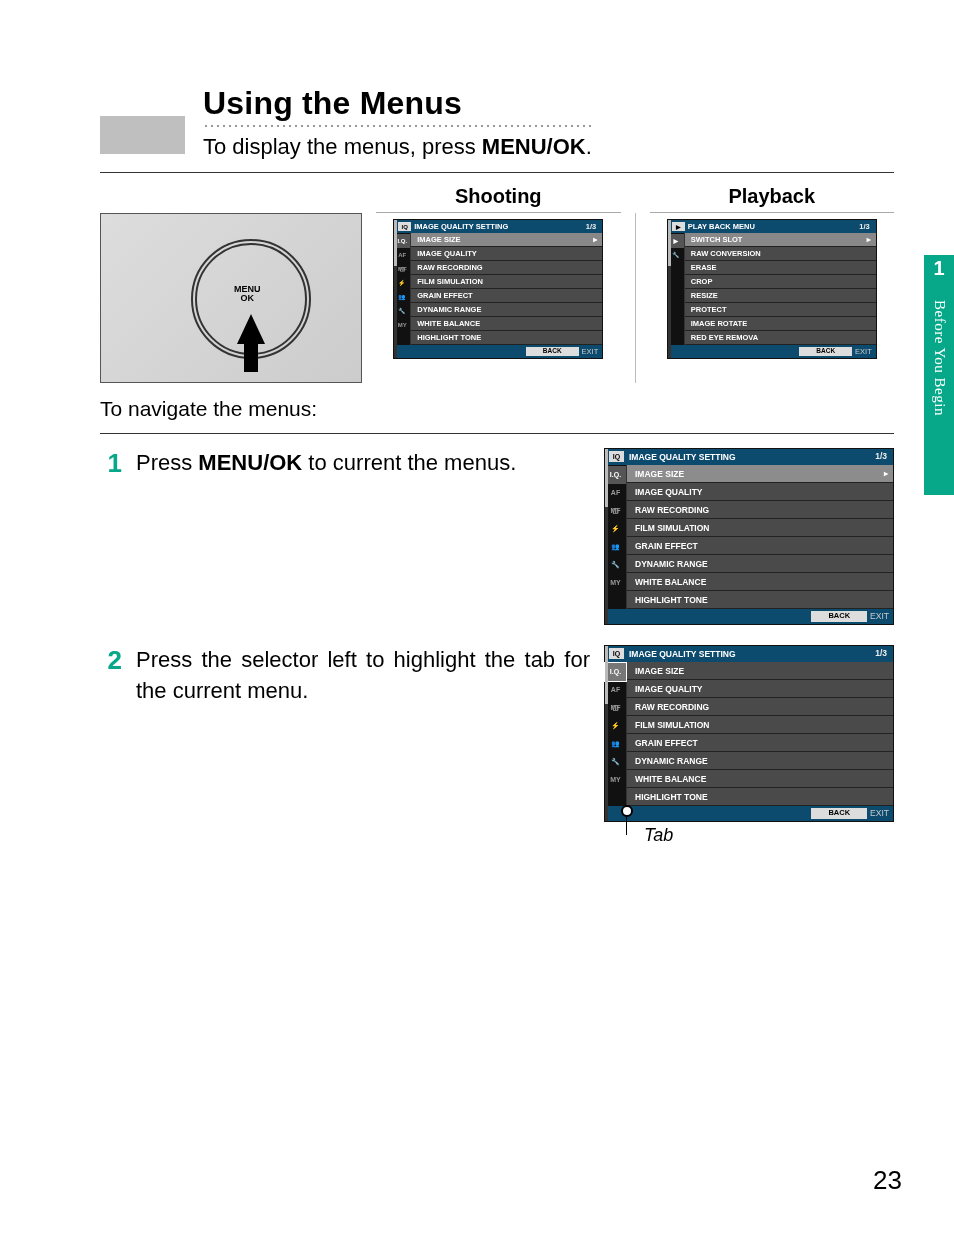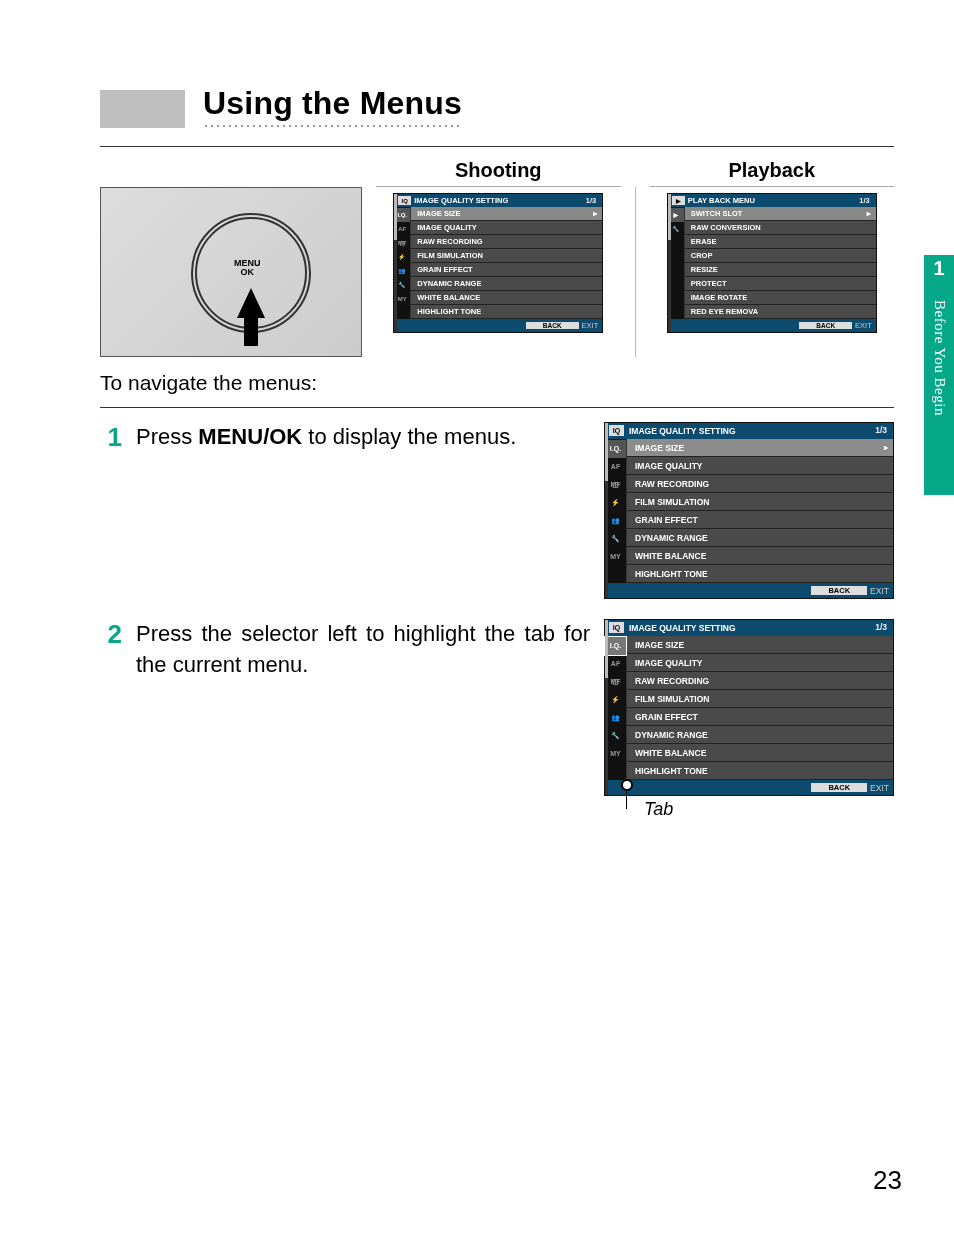--- a/index.html
+++ b/index.html
@@ -36,21 +36,21 @@
   .lcd .tabs { width: 17px; background:#111; border-right:1px solid #333; padding-top:1px; }
   .lcd .tabs .tab { height: 14px; color:#999; font-size:6px; text-align:center; line-height:14px; font-weight:700; }
   .lcd .tabs .tab.sel { background:#555; color:#fff; }
   .lcd .tabs.hl .tab.sel { background:#777; outline:1px solid #fff; }
   .lcd .rows { flex:1; }
   .lcd .row { height: 14px; line-height:14px; padding-left: 6px; background:#4a4a4a; color:#fff; font-size:7.5px; font-weight:700; border-bottom:1px solid #222; position:relative; }
   .lcd .row.sel { background:#888; }
   .lcd .row.sel::after { content:"▸"; position:absolute; right:5px; top:0; font-size:8px; }
   .lcd .scrollbar { position:absolute; left:0; top:0; bottom:0; width:3px; background:#333; }
   .lcd .scrollbar::after { content:""; position:absolute; left:0; top:0; width:3px; height:33%; background:#bbb; }
-  .lcd .ftr { display:flex; justify-content:flex-end; align-items:center; padding:2px 4px; height:13px; font-size:7.5px; gap:3px; }
+  .lcd .ftr { display:flex; justify-content:flex-end; padding:2px 4px; height:13px; font-size:7.5px; gap:3px; }
   .lcd .back-lbl { background:#ddd; color:#000; padding:0 17px; font-weight:700; font-size:6.5px;margin-left:31px; }
   
   .nav-intro { font-size: 21px; margin: 14px 0 10px; }
   .step { display:flex; gap: 14px; align-items:flex-start; margin: 14px 0 20px; }
   .step .num { color:#06A889; font-size: 26px; font-weight: 800; width: 22px; text-align:right; flex: none; }
   .step .txt { font-size: 22px; flex:1; line-height:1.4; }
   .step .txt.justify { text-align: justify; text-align-last: left; }
   .step .lcd { width: 290px; flex: none; margin: 0; font-size:9px;}
   .step .lcd .hdr { padding-left:24px; font-size:8.5px; height:16px;}
   .step .lcd .icon-box{width:15px;height:11px;font-size:7px;}
@@ -75,20 +75,23 @@
   <div class="side-tab">
     <div class="num">1</div>
     <div class="txt">Before You Begin</div>
   </div>
 
   <div class="title-row">
     <div class="title-block"></div>
     <div class="title-text">
       <h1>Using the Menus</h1>
       <div class="dots"></div>
+      <p class="intro">
+        <span>To display the menus, press </span><strong>MENU/OK</strong><span>.</span>
+      </p>
     </div>
   </div>
 
   <hr class="rule">
 
   <div class="overview">
     <div class="camera">
       <div class="dial"></div>
       <div class="arrow"></div>
     </div>
@@ -164,21 +167,21 @@
       </div>
     </div>
   </div>
 
   <p class="nav-intro">To navigate the menus:</p>
   <hr class="rule">
 
   <div class="step">
     <div class="num">1</div>
     <div class="txt justify">
-      <span>Press </span><strong>MENU/OK</strong><span> to display the menus.</span>
+      <span>Press </span><strong>MENU/OK</strong><span> to current the menus.</span>
     </div>
     <div class="lcd">
       <div class="scrollbar"></div>
       <div class="hdr">
         <span class="icon-box">IQ</span>
         <span>IMAGE QUALITY SETTING</span>
         <span class="page-ind">1/3</span>
       </div>
       <div class="body">
         <div class="tabs">

